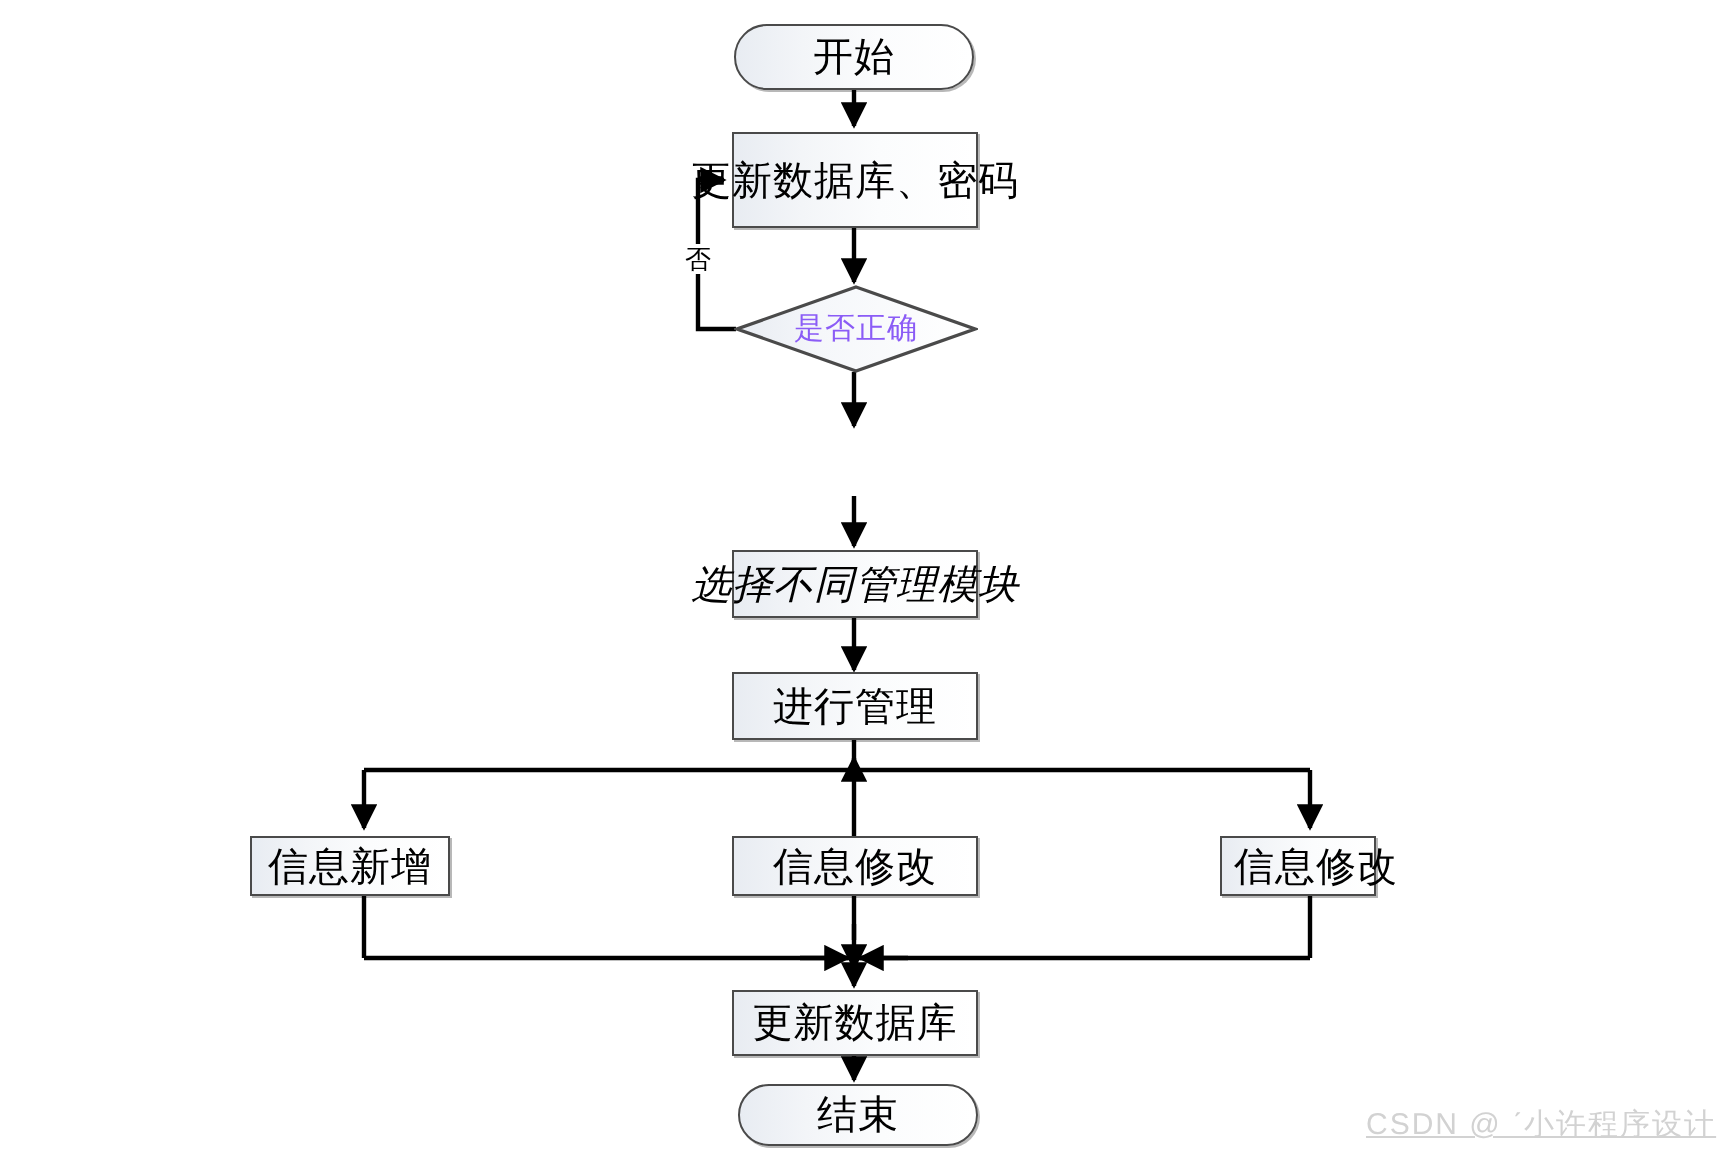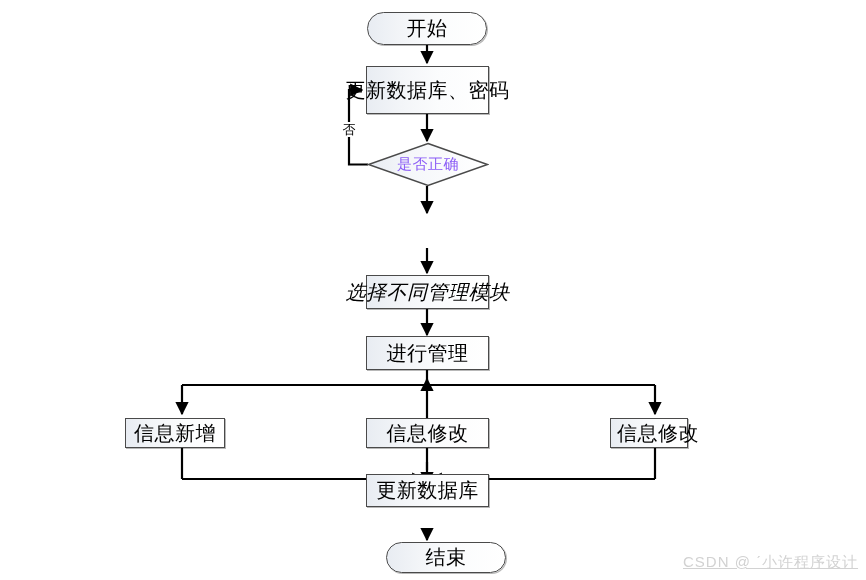--- a/index.html
+++ b/index.html
@@ -164,25 +164,25 @@
   </div>
 
   <div class="node" style="left:366px; top:418px; width:123px; height:30px;">
     <span>信息修改</span>
   </div>
 
   <div class="node" style="left:610px; top:418px; width:78px; height:30px;padding-left:18px;">
     <span>信息修改</span>
   </div>
 
-  <div class="node" style="left:366px; top:474px; width:123px; height:33px;">
+  <div class="node" style="left:366px; top:495px; width:123px; height:33px;">
     <span>更新数据库</span>
   </div>
 
-  <div class="node terminator" style="left:386px; top:542px; width:120px; height:31px;">
+  <div class="node terminator" style="left:369px; top:542px; width:120px; height:31px;">
     <span>结束</span>
   </div>
 
   <div class="edge-label" style="left:340px; top:122px; width:18px;">否</div>
 
   <div class="watermark" style="left:683px; top:553px;">CSDN @ ˊ小许程序设计</div>
 
 </div>
 
 </body></html>

